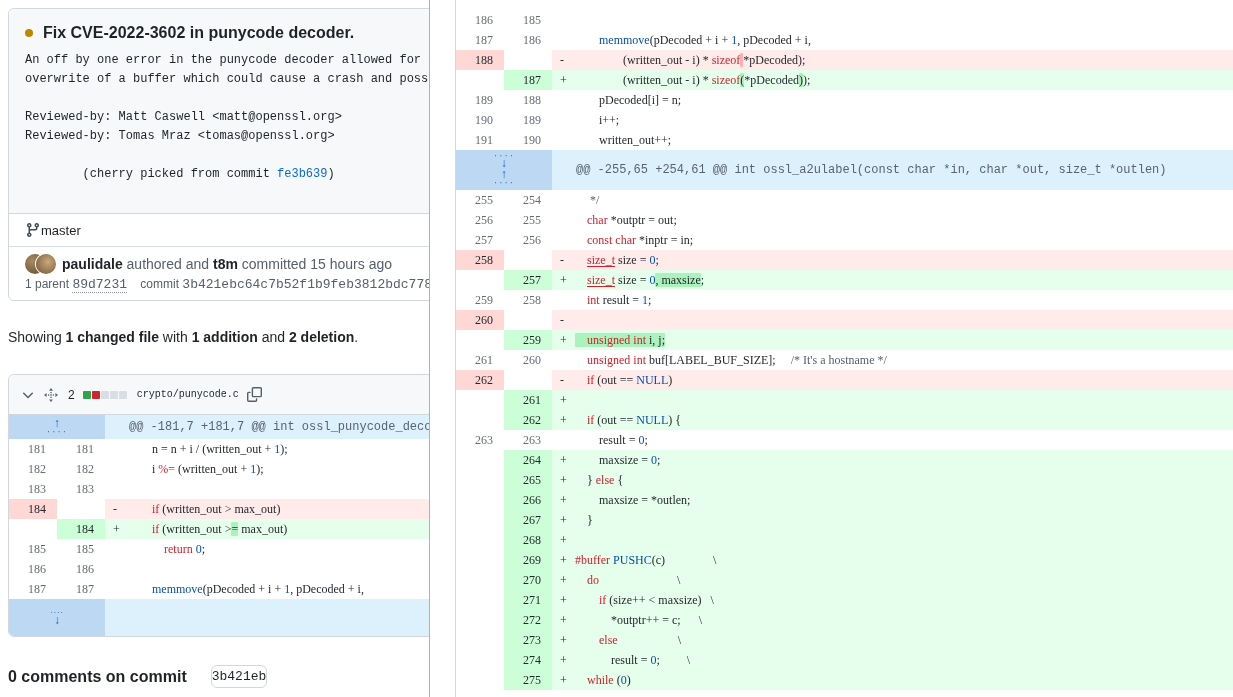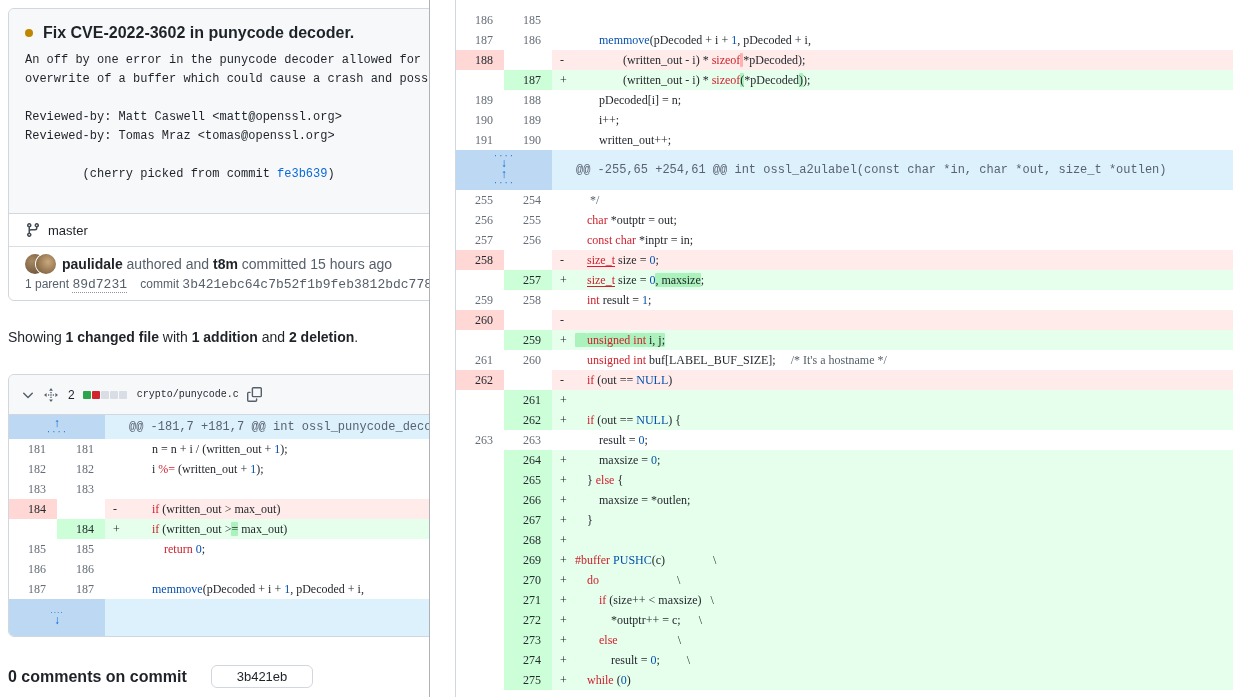--- a/index.html
+++ b/index.html
@@ -15,21 +15,21 @@
 
   
   .card{border:1px solid #d0d7de;border-radius:6px;margin-left:8px;width:600px;box-sizing:border-box;background:#fff;}
   .commitcard{margin-top:8px;}
   .msgbox{background:#f6f8fa;border-bottom:1px solid #d0d7de;border-radius:6px 6px 0 0;padding:13px 16px 10px;}
   .title-row{display:flex;align-items:center;gap:10px;font-size:16px;font-weight:700;line-height:22px;}
   .dot{width:8px;height:8px;border-radius:50%;background:#bf8700;flex:none;}
   .desc{margin-top:7px;font-size:12px;line-height:19px;white-space:pre;color:#1f2328;}
   .cherry{font-size:12px;line-height:19px;white-space:pre;color:#1f2328;}
   a.link{color:#0969da;text-decoration:none;cursor:pointer;}
-  .branchrow{height:32px;display:flex;align-items:center;gap:7px;padding:0 16px;font-size:13px;color:#1f2328;}
+  .branchrow{height:32px;display:flex;align-items:center;padding:0 16px;font-size:13px;color:#1f2328;}
   .authorrow{border-top:1px solid #d8dee4;padding:7px 16px 8px;}
   .author-line{display:flex;align-items:center;gap:6px;font-size:14px;color:#57606a;line-height:20px;}
   .author-line b{color:#1f2328;font-weight:600;}
   .avatars{position:relative;width:31px;height:20px;flex:none;}
   .av{position:absolute;top:0;width:20px;height:20px;border-radius:50%;}
   .av1{left:0;background:radial-gradient(circle at 35% 35%,#a98a63,#5d4730);}
   .av2{left:11px;background:radial-gradient(circle at 60% 40%,#c9a87c,#6e5232);box-shadow:0 0 0 1px #fff;}
   .meta-line{margin-top:3px;font-size:12px;color:#57606a;white-space:pre;}
   .meta-line .mono{font-size:13px;}
   .parent-hash{color:#57606a;border-bottom:1px dotted #8c959f;text-decoration:none;}
@@ -73,22 +73,22 @@
   .hunk-l{height:24px;} .hunk-r{height:40px;}
   .exrow{display:flex;height:37px;}
   .exgut{width:96px;flex:none;background:#bcd8f2;display:flex;flex-direction:column;align-items:center;
          justify-content:center;cursor:pointer;border-radius:0 0 0 5px;}
   .exfill{flex:1;background:#ddf1fd;border-radius:0 0 5px 0;}
 
   .rspacer{height:10px;}
 
   
   .commentshead{display:flex;align-items:center;gap:24px;margin:28px 0 0 8px;font-size:16px;font-weight:700;}
-  .hashbox{font-family:Liberation Sans, sans-serif;font-size:13px;font-weight:400;
-           border:1px solid #d0d7de;border-radius:6px;padding:3px 25px;background:#fff;color:#1f2328;}
+  .hashbox{font-family:Liberation Mono, monospace;font-size:13px;font-weight:400;
+           border:1px solid #d0d7de;border-radius:6px;padding:3px 0;background:#fff;color:#1f2328;}
 </style>
 </head>
 <body>
 
 <div class="leftclip">
 
   <div class="card commitcard">
     <div class="msgbox">
       <div class="title-row">
         <span class="dot"></span>

